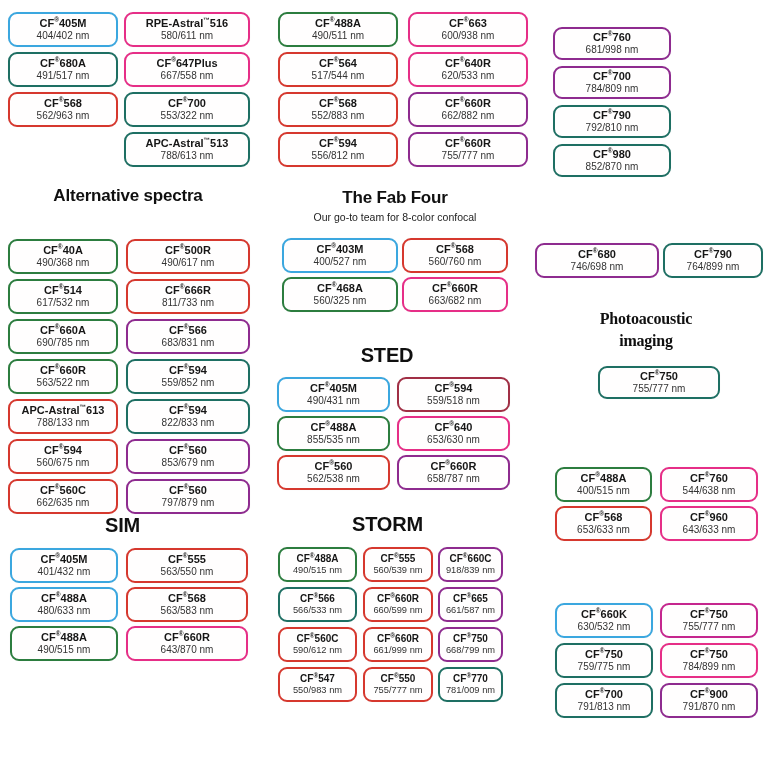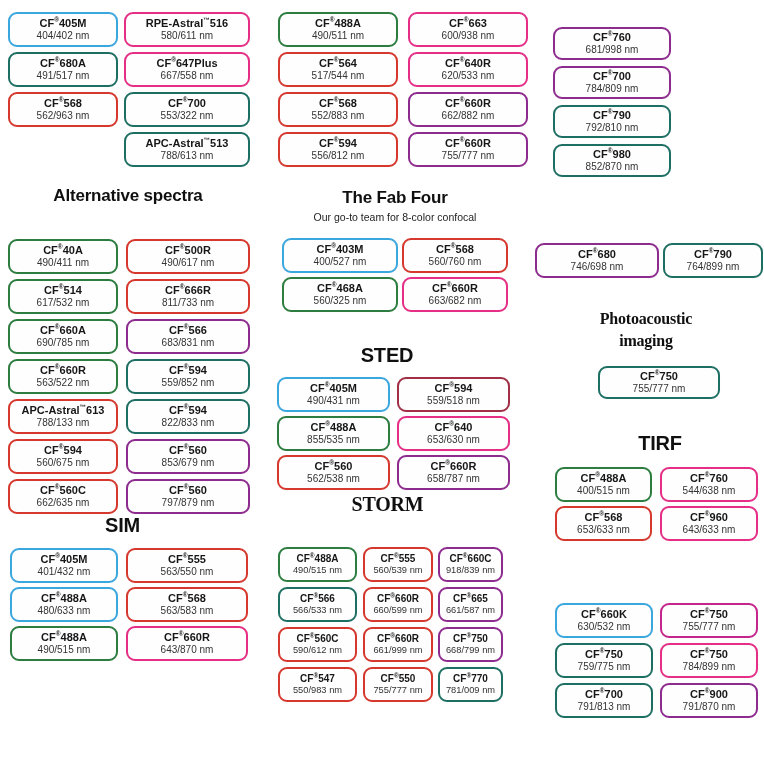--- a/index.html
+++ b/index.html
@@ -63,21 +63,21 @@
   #sted-heading{left:272px;top:344px;width:230px;}
   #sted-col-1{left:277px;top:377px;width:113px;gap:4px;}
   #sted-col-2{left:397px;top:377px;width:113px;gap:4px;}
 
   
   #sim-heading{left:10px;top:514px;width:225px;}
   #sim-col-1{left:10px; top:548px;width:108px;gap:4px;}
   #sim-col-2{left:126px;top:548px;width:122px;gap:4px;}
 
   
-  #storm-heading{left:275px;top:493px;width:225px;font-family:Liberation Serif, serif;}
+  #storm-heading{left:275px;top:513px;width:225px;}
   #storm-col-1{left:278px;top:547px;width:79px;}
   #storm-col-2{left:363px;top:547px;width:70px;}
   #storm-col-3{left:438px;top:547px;width:65px;}
 
   
   #tirf-heading{left:558px;top:432px;width:204px;}
   #tirf-col-1{left:555px;top:467px;width:97px;gap:4px;}
   #tirf-col-2{left:660px;top:467px;width:98px;gap:4px;}
 
   
@@ -174,21 +174,21 @@
       <div class="box" style="border-color: rgb(30, 111, 99);">
         <div class="box-name">CF<sup>®</sup>980</div>
         <div class="box-value">852/870 nm</div>
       </div>
     </div>
 
   <div id="alt-heading" class="heading">Alternative spectra</div>
   <div id="alt-col-1" class="col">
       <div class="box" style="border-color: rgb(44, 125, 63);">
         <div class="box-name">CF<sup>®</sup>40A</div>
-        <div class="box-value">490/411 nm</div>
+        <div class="box-value">490/368 nm</div>
       </div>
       <div class="box" style="border-color: rgb(44, 125, 63);">
         <div class="box-name">CF<sup>®</sup>514</div>
         <div class="box-value">617/532 nm</div>
       </div>
       <div class="box" style="border-color: rgb(44, 125, 63);">
         <div class="box-name">CF<sup>®</sup>660A</div>
         <div class="box-value">690/785 nm</div>
       </div>
       <div class="box" style="border-color: rgb(44, 125, 63);">
@@ -395,21 +395,20 @@
       <div class="box" style="border-color: rgb(142, 43, 143);">
         <div class="box-name">CF<sup>®</sup>750</div>
         <div class="box-value">668/799 nm</div>
       </div>
       <div class="box" style="border-color: rgb(30, 111, 99);">
         <div class="box-name">CF<sup>®</sup>770</div>
         <div class="box-value">781/009 nm</div>
       </div>
     </div>
 
-  <div id="tirf-heading" class="heading small">TIRF</div>
   <div id="tirf-col-1" class="col">
       <div class="box" style="border-color: rgb(44, 125, 63);">
         <div class="box-name">CF<sup>®</sup>488A</div>
         <div class="box-value">400/515 nm</div>
       </div>
       <div class="box" style="border-color: rgb(214, 56, 46);">
         <div class="box-name">CF<sup>®</sup>568</div>
         <div class="box-value">653/633 nm</div>
       </div>
     </div>

